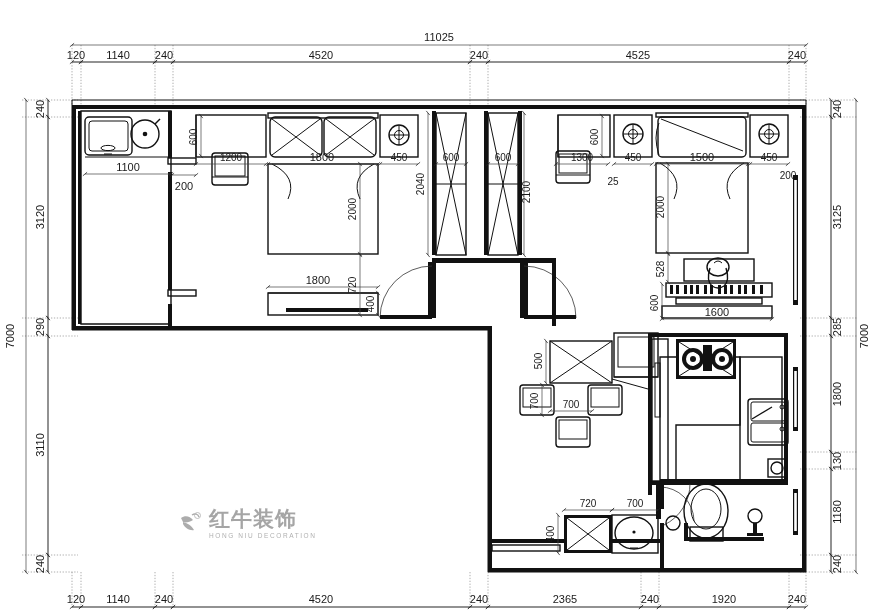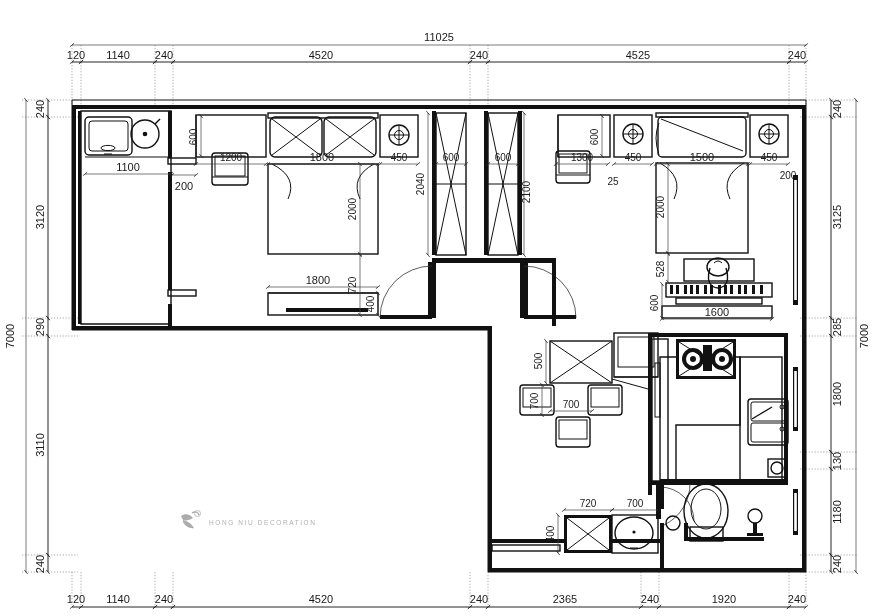--- a/index.html
+++ b/index.html
@@ -608,17 +608,18 @@
   <div class="logo-wrap">
     <div class="logo-mark">
       <svg width="26" height="26" viewBox="0 0 26 26">
         <path d="M3,7 C7,4 12,5 15,9 C12,11 8,12 5,11 Z" fill="#7a7a7a"></path>
         <path d="M5,11 C9,12 13,14 16,19 C12,20 7,17 5,13 Z" fill="#7a7a7a"></path>
         <path d="M14,4 C17,2 20,3 21,6" fill="none" stroke="#7a7a7a" stroke-width="1.4"></path>
         <circle cx="19.5" cy="4.5" r="3" fill="none" stroke="#8a8a8a" stroke-width=".9"></circle>
       </svg>
     </div>
     <div class="logo-txt">
+      <div class="logo-cn">红牛装饰</div>
       <div class="logo-en">HONG NIU DECORATION</div>
     </div>
   </div>
 
 </div>
 
 </body></html>

